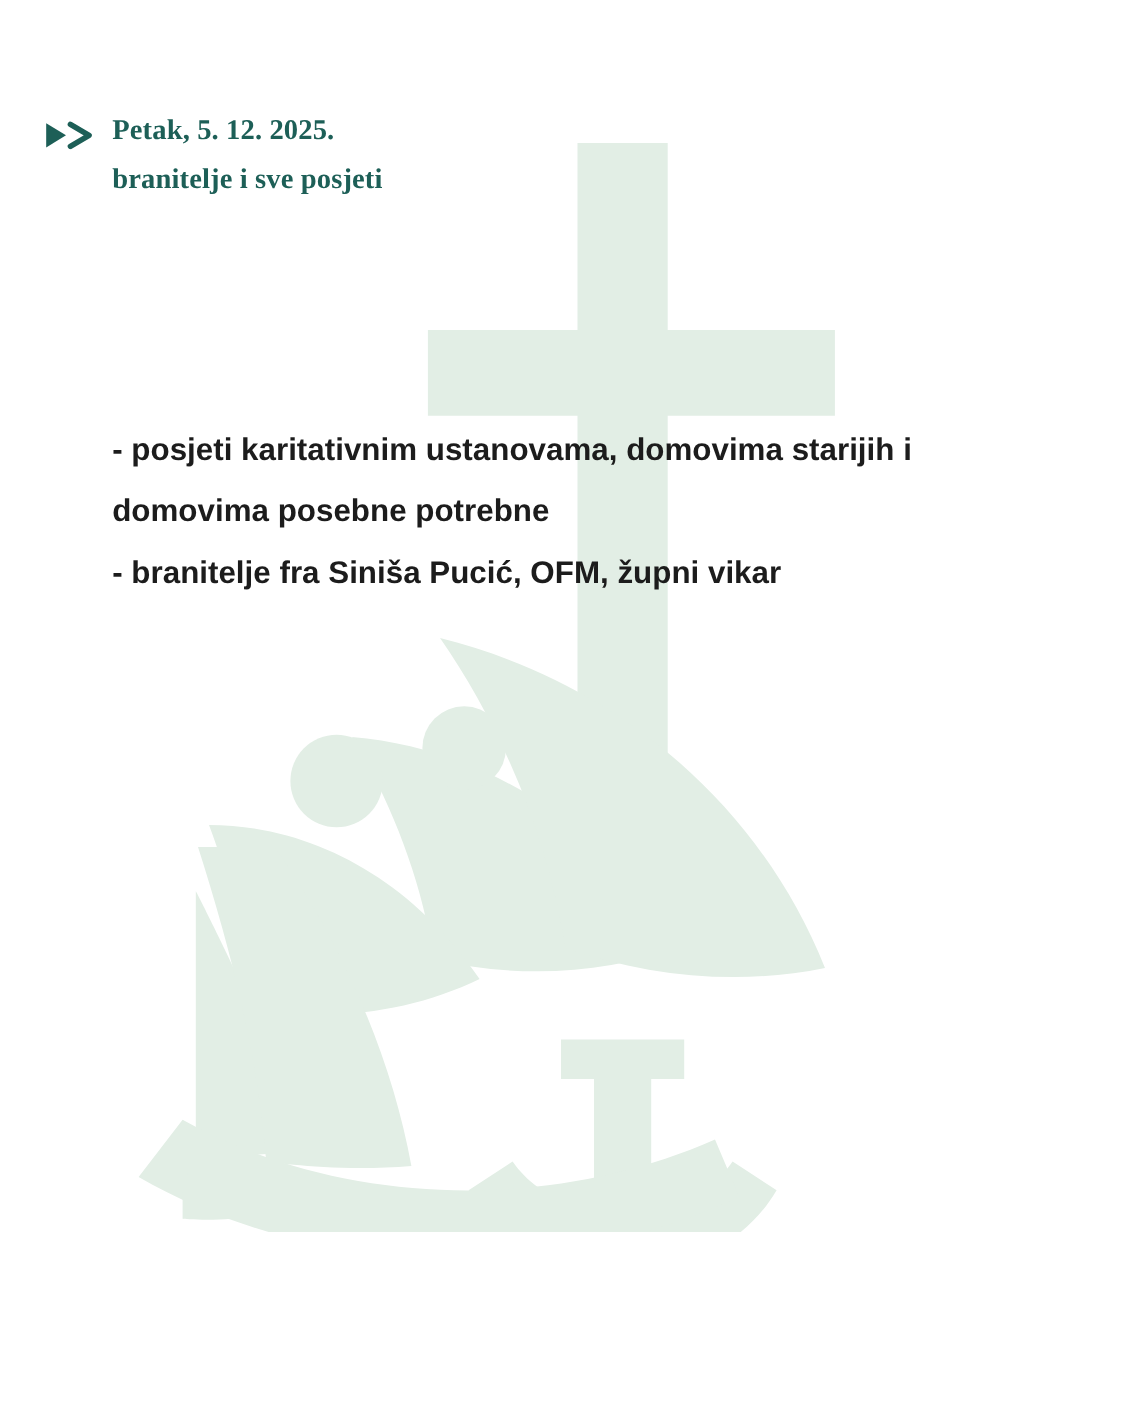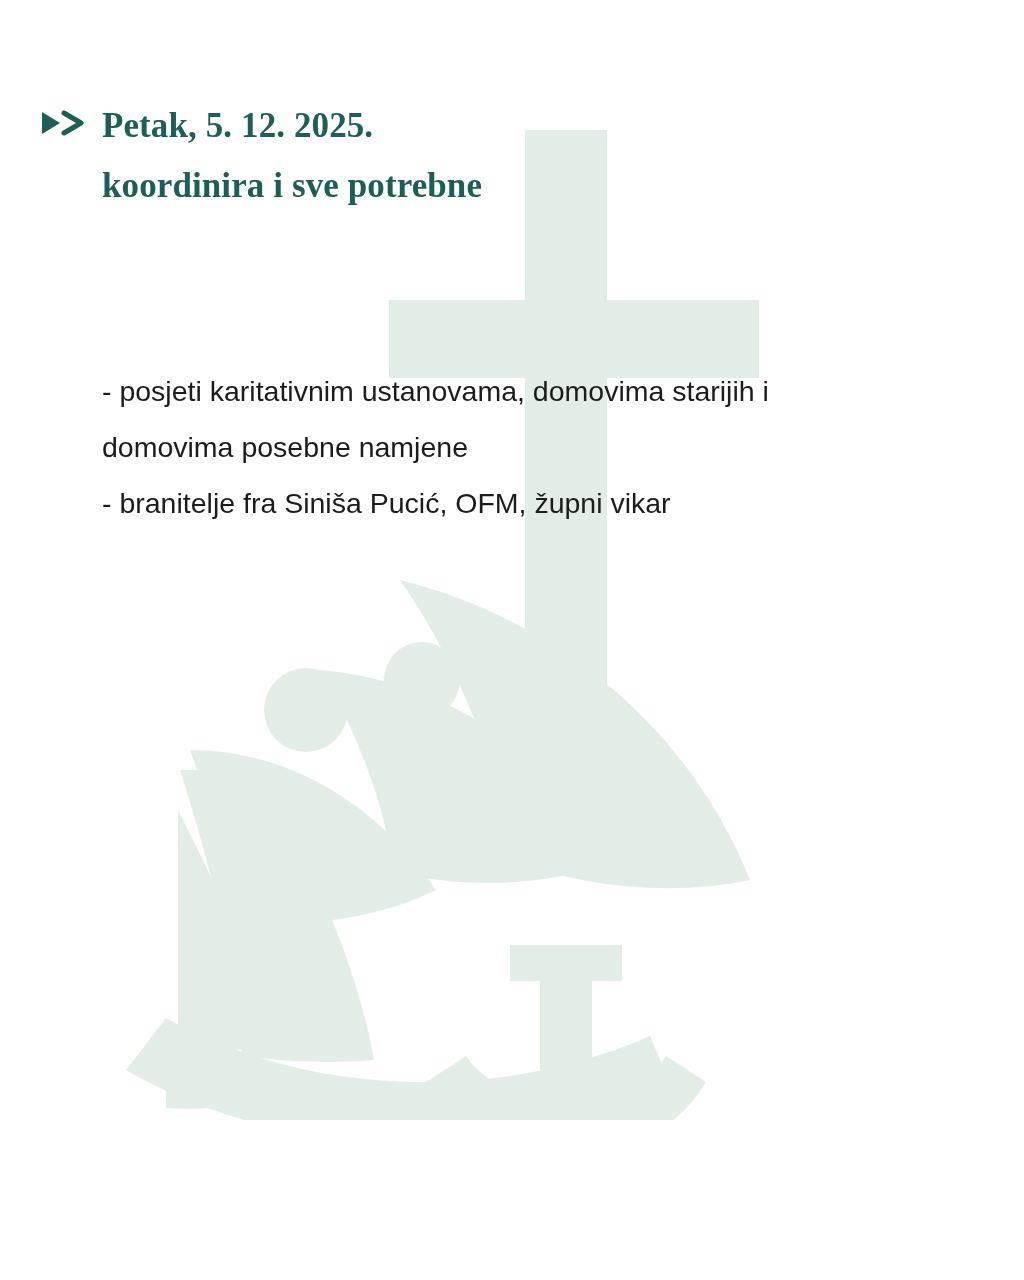--- a/index.html
+++ b/index.html
@@ -47,39 +47,39 @@
     height: 26px;
     color: #1d5f57;
   }
 
   #heading-text {
     margin: 0;
     padding: 0 0 0 62px;
     color: #1d5f57;
     font-family: "Liberation Serif", serif;
     font-weight: bold;
-    font-size: 35px;
+    font-size: 26px;
     line-height: 1.72;
     letter-spacing: 0.1px;
   }
   #heading-text .line {
     display: block;
     white-space: nowrap;
   }
 
   #body-block {
     position: absolute;
     left: 102px;
-    top: 363px;
+    top: 381px;
     width: 845px;
     color: #1c1c1c;
     font-family: "Liberation Sans", sans-serif;
     font-size: 28.5px;
     line-height: 1.97;
-    font-weight: 400;
+    font-weight: 700;
   }
   #body-block .para {
     margin: 0;
   }
   #body-block .para .line {
     display: block;
   }
 </style>
 </head>
 <body>
@@ -108,27 +108,27 @@
 
 <div id="content">
 
   <div id="heading-block">
     <svg id="arrows-icon" viewBox="0 0 48 26" aria-hidden="true">
       <path d="M2 2 L20 13 L2 24 Z" fill="#1d5f57"></path>
       <path d="M24 3 L41 13 L24 23" fill="none" stroke="#1d5f57" stroke-width="5" stroke-linecap="round" stroke-linejoin="round"></path>
     </svg>
     <h1 id="heading-text">
       <span class="line">Petak, 5. 12. 2025.</span>
-      <span class="line">koordinira i sve potrebne</span>
+      <span class="line">branitelje i sve posjeti</span>
     </h1>
   </div>
 
   <div id="body-block">
     <p class="para">
       <span class="line">- posjeti karitativnim ustanovama, domovima starijih i</span>
-      <span class="line">domovima posebne namjene</span>
+      <span class="line">domovima posebne potrebne</span>
     </p>
     <p class="para">
       <span class="line">- branitelje fra Siniša Pucić, OFM, župni vikar</span>
     </p>
   </div>
 
 </div>
 
 </body></html>

